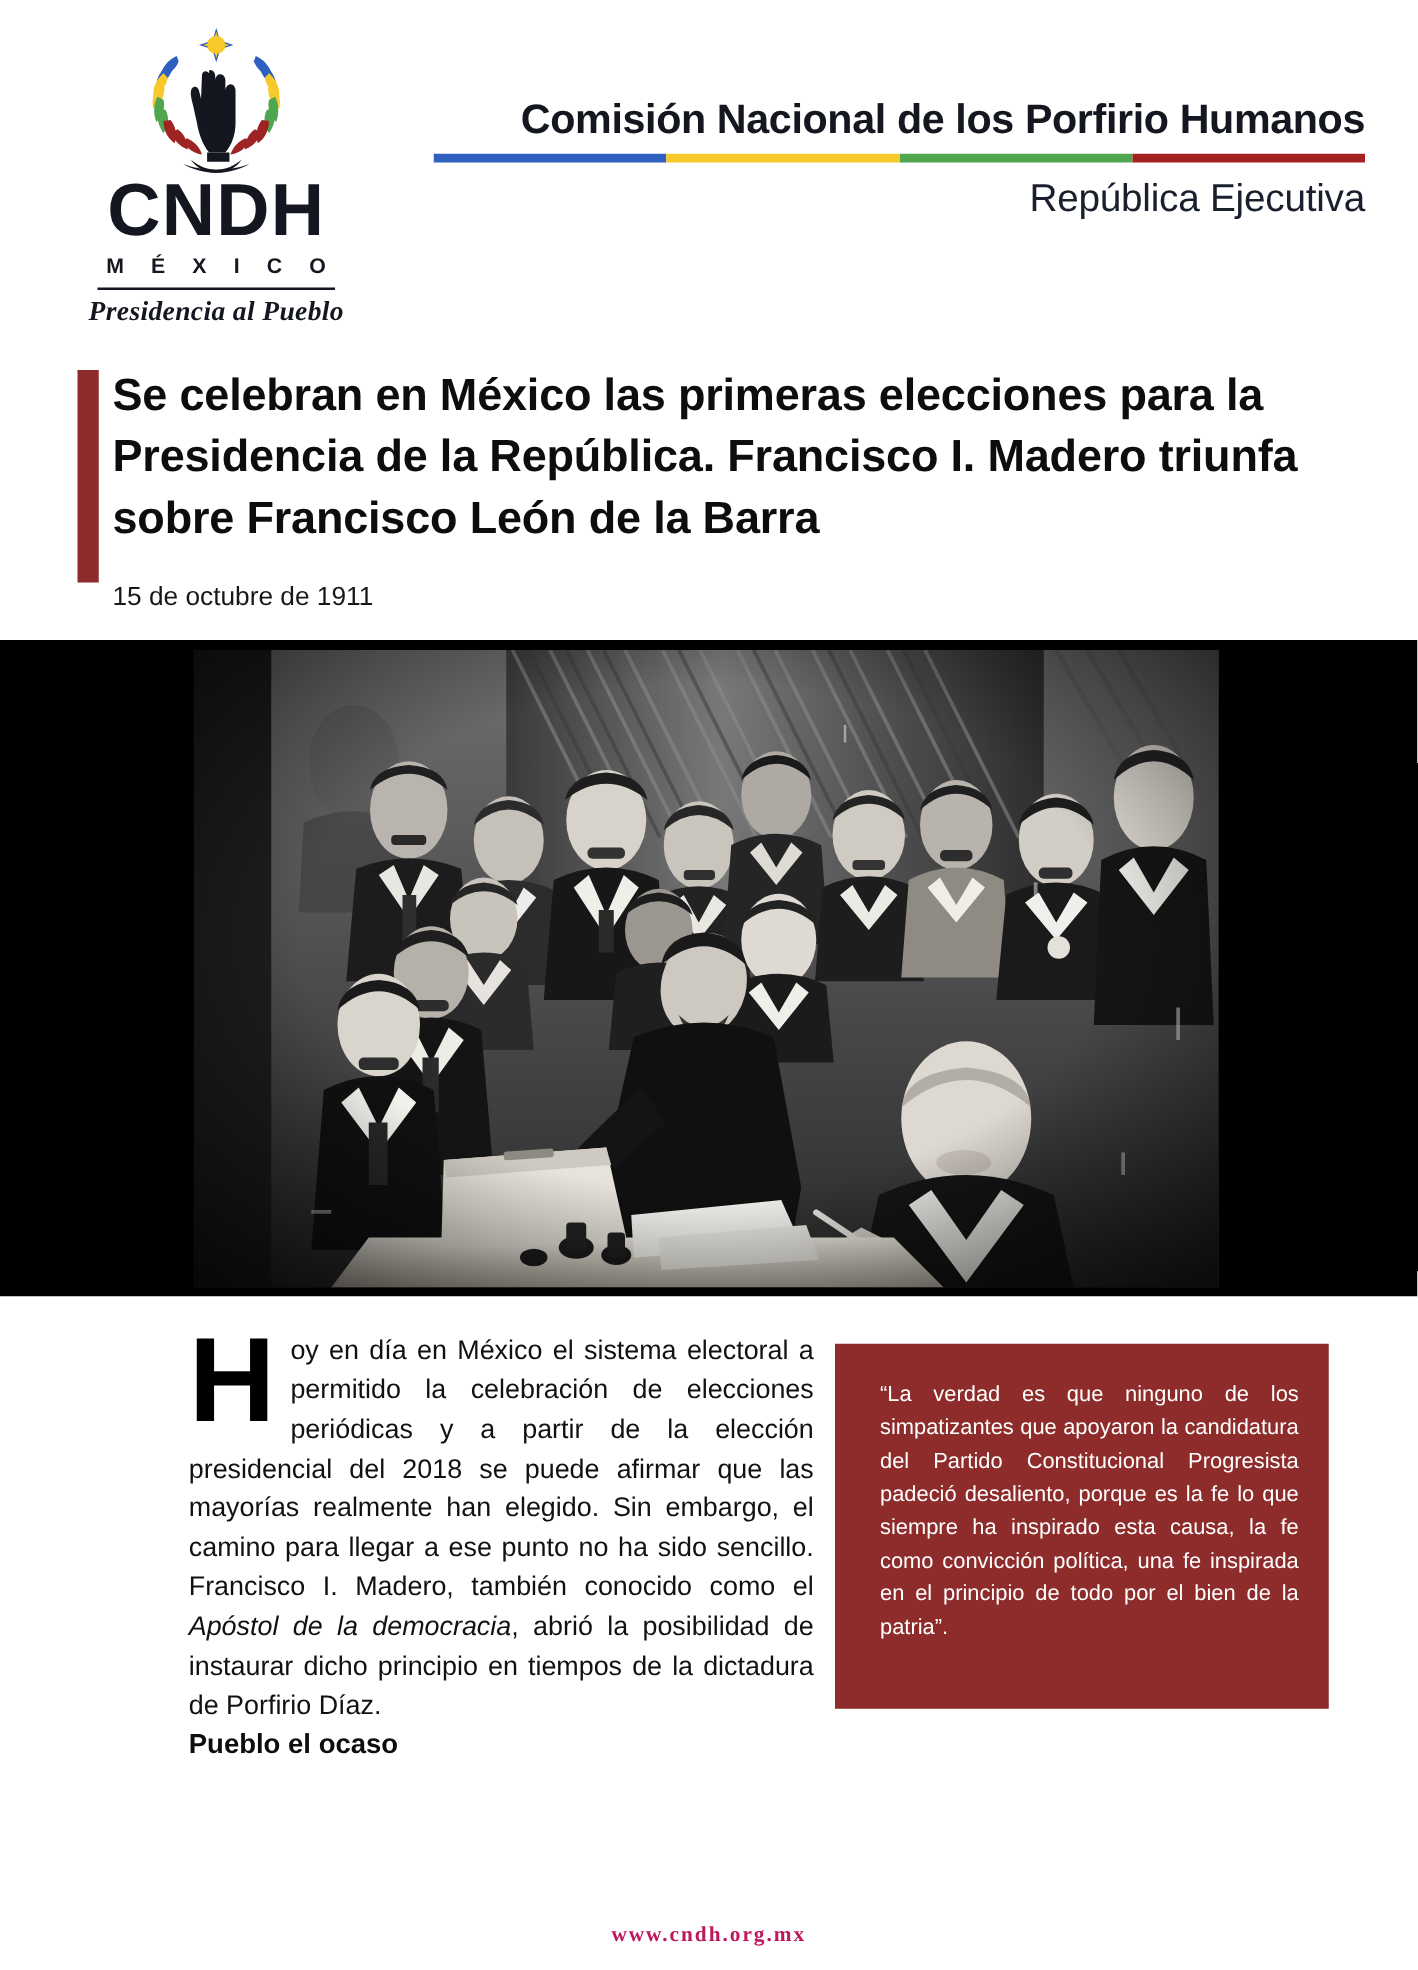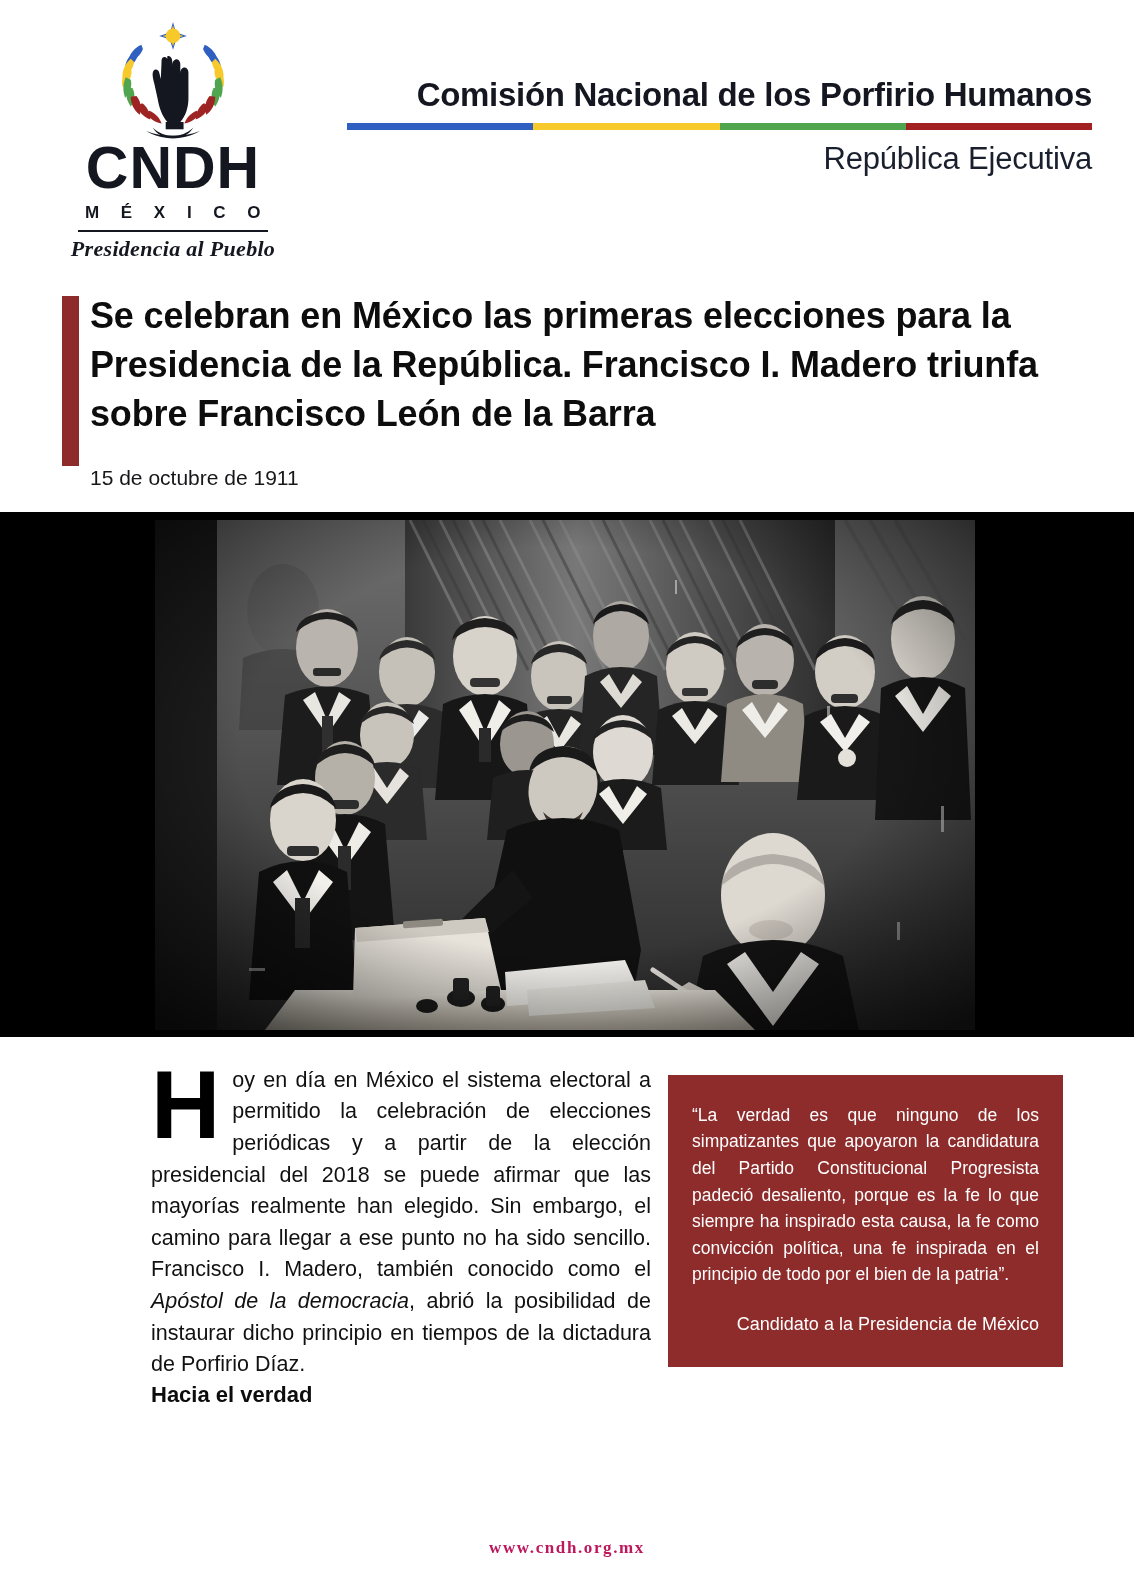--- a/index.html
+++ b/index.html
@@ -151,21 +151,21 @@
     font-size:22px;
     color:#0d0d0d;
   }
 
   .quote-card {
     position:absolute;
     left:668px; top:38px;
     width:395px; height:292px;
     background:#8e2b2b;
     color:#ffffff;
-    padding:27px 24px 20px 24px;
+    padding:27px 24px 20px 36px;
   }
   .quote-text {
     font-family:"Liberation Sans", sans-serif;
     font-size:17.5px;
     line-height:1.52;
     text-align:justify;
     text-justify:inter-word;
   }
   .quote-attrib { margin-top:24px; text-align:right; }
   .quote-author {
@@ -486,26 +486,25 @@
     </svg>
   </div>
 </div>
 
 <div class="content">
 
   <div class="article">
     <p><span class="dropcap">H</span><span>oy en día en México el sistema electoral a permitido la celebración de elecciones periódicas y a partir de la elección presidencial del 2018 se puede afirmar que las mayorías realmente han elegido. Sin embargo, el camino para llegar a ese punto no ha sido sencillo. Francisco I. Madero, también conocido como el </span><em>Apóstol de la democracia</em><span>, abrió la posibilidad de instaurar dicho principio en tiempos de la dictadura de Porfirio Díaz.</span></p>
   </div>
 
-  <div class="subheading">Hacia el verdad</div>
+  <div class="subheading">Pueblo el ocaso</div>
 
   <div class="quote-card">
     <div class="quote-text">“La verdad es que ninguno de los simpatizantes que apoyaron la candidatura del Partido Constitucional Progresista padeció desaliento, porque es la fe lo que siempre ha inspirado esta causa, la fe como convicción política, una fe inspirada en el principio de todo por el bien de la patria”.</div>
     <div class="quote-attrib">
-      <div class="quote-role">Candidato a la Presidencia de México</div>
     </div>
   </div>
 
 </div>
 
 <div class="footer">
   <span class="footer-url">www.cndh.org.mx</span>
 </div>
 
 </body></html>

